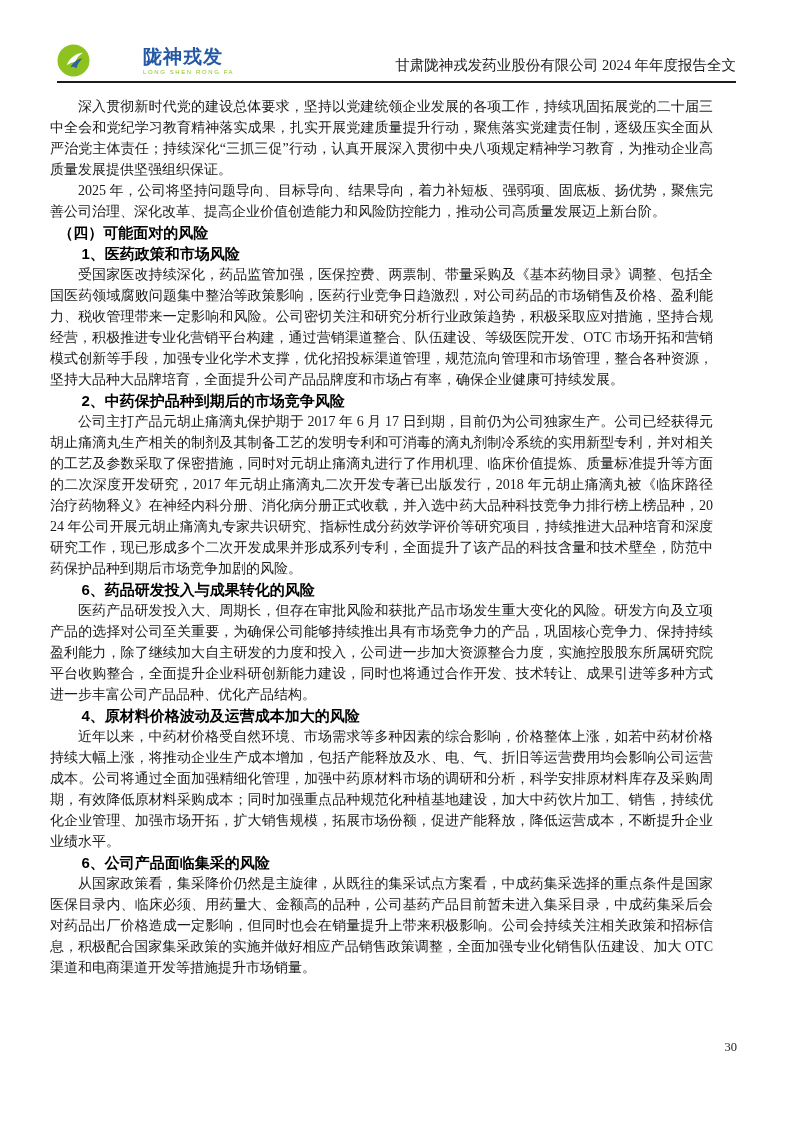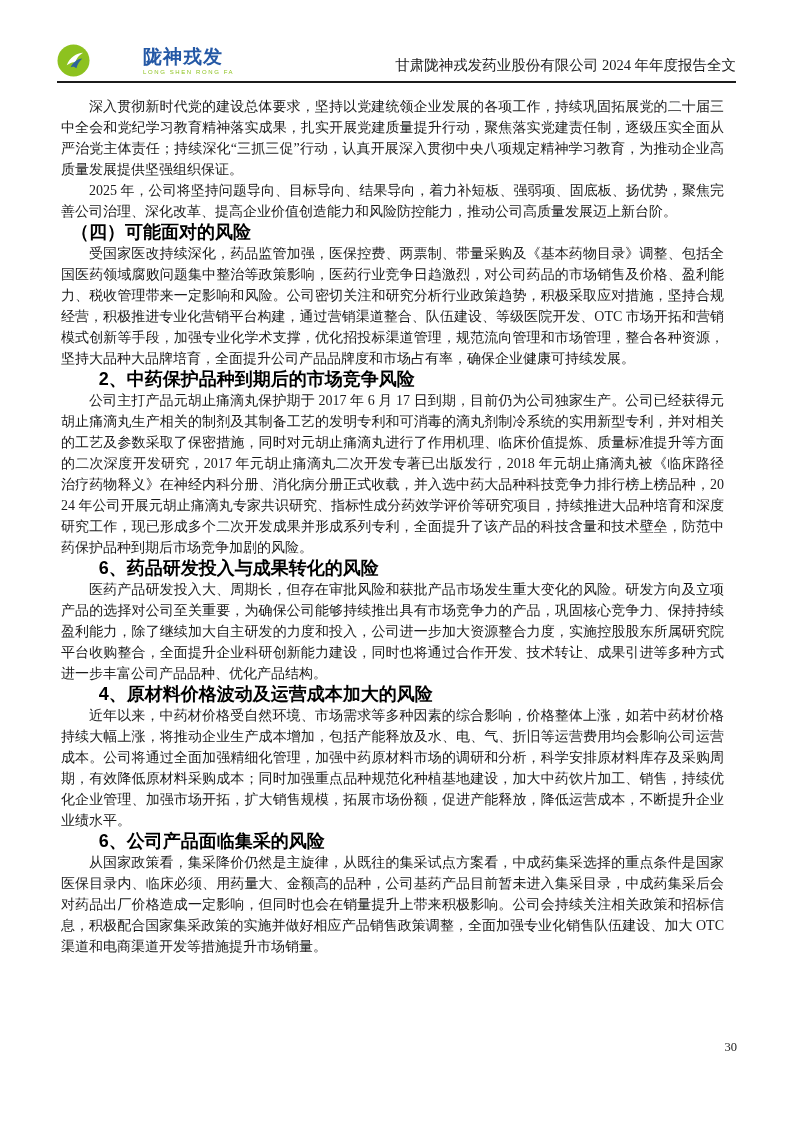--- a/index.html
+++ b/index.html
@@ -48,34 +48,34 @@
   }
   .report-title {
     font-size: 14.5px;
     padding-bottom: 2px;
     white-space: nowrap;
   }
   
   .content {
     position: absolute;
     top: 96px;
-    left: 61px;
+    left: 50px;
     width: 663px;
   }
   .para {
     font-size: 14px;
     line-height: 21px;
     text-align: justify;
     text-indent: 2em;
     word-break: break-all;
   }
   .hsub, .hnum {
     font-family: "Liberation Sans", sans-serif;
     font-weight: bold;
-    font-size: 18px;
+    font-size: 15px;
     line-height: 21px;
     color: #000;
   }
   .hsub { text-indent: 0.55em; }
   .hnum { text-indent: 2.1em; }
   .section-title {
     font-family: "Liberation Sans", sans-serif;
     font-weight: bold;
     font-size: 17.5px;
     line-height: 24px;
@@ -114,20 +114,21 @@
       <div class="report-title">甘肃陇神戎发药业股份有限公司 2024 年年度报告全文</div>
     </div>
   </div>
 
   <div class="content">
     <p class="para">深入贯彻新时代党的建设总体要求，坚持以党建统领企业发展的各项工作，持续巩固拓展党的二十届三中全会和党纪学习教育精神落实成果，扎实开展党建质量提升行动，聚焦落实党建责任制，逐级压实全面从严治党主体责任；持续深化“三抓三促”行动，认真开展深入贯彻中央八项规定精神学习教育，为推动企业高质量发展提供坚强组织保证。</p>
     <p class="para">2025 年，公司将坚持问题导向、目标导向、结果导向，着力补短板、强弱项、固底板、扬优势，聚焦完善公司治理、深化改革、提高企业价值创造能力和风险防控能力，推动公司高质量发展迈上新台阶。</p>
 
     <div class="hsub">（四）可能面对的风险</div>
 
+    <div class="hnum">1、医药政策和市场风险</div>
     <p class="para">受国家医改持续深化，药品监管加强，医保控费、两票制、带量采购及《基本药物目录》调整、包括全国医药领域腐败问题集中整治等政策影响，医药行业竞争日趋激烈，对公司药品的市场销售及价格、盈利能力、税收管理带来一定影响和风险。公司密切关注和研究分析行业政策趋势，积极采取应对措施，坚持合规经营，积极推进专业化营销平台构建，通过营销渠道整合、队伍建设、等级医院开发、OTC 市场开拓和营销模式创新等手段，加强专业化学术支撑，优化招投标渠道管理，规范流向管理和市场管理，整合各种资源，坚持大品种大品牌培育，全面提升公司产品品牌度和市场占有率，确保企业健康可持续发展。</p>
 
     <div class="hnum">2、中药保护品种到期后的市场竞争风险</div>
     <p class="para">公司主打产品元胡止痛滴丸保护期于 2017 年 6 月 17 日到期，目前仍为公司独家生产。公司已经获得元胡止痛滴丸生产相关的制剂及其制备工艺的发明专利和可消毒的滴丸剂制冷系统的实用新型专利，并对相关的工艺及参数采取了保密措施，同时对元胡止痛滴丸进行了作用机理、临床价值提炼、质量标准提升等方面的二次深度开发研究，2017 年元胡止痛滴丸二次开发专著已出版发行，2018 年元胡止痛滴丸被《临床路径治疗药物释义》在神经内科分册、消化病分册正式收载，并入选中药大品种科技竞争力排行榜上榜品种，2024 年公司开展元胡止痛滴丸专家共识研究、指标性成分药效学评价等研究项目，持续推进大品种培育和深度研究工作，现已形成多个二次开发成果并形成系列专利，全面提升了该产品的科技含量和技术壁垒，防范中药保护品种到期后市场竞争加剧的风险。</p>
 
     <div class="hnum">6、药品研发投入与成果转化的风险</div>
     <p class="para">医药产品研发投入大、周期长，但存在审批风险和获批产品市场发生重大变化的风险。研发方向及立项产品的选择对公司至关重要，为确保公司能够持续推出具有市场竞争力的产品，巩固核心竞争力、保持持续盈利能力，除了继续加大自主研发的力度和投入，公司进一步加大资源整合力度，实施控股股东所属研究院平台收购整合，全面提升企业科研创新能力建设，同时也将通过合作开发、技术转让、成果引进等多种方式进一步丰富公司产品品种、优化产品结构。</p>
 
     <div class="hnum">4、原材料价格波动及运营成本加大的风险</div>
     <p class="para">近年以来，中药材价格受自然环境、市场需求等多种因素的综合影响，价格整体上涨，如若中药材价格持续大幅上涨，将推动企业生产成本增加，包括产能释放及水、电、气、折旧等运营费用均会影响公司运营成本。公司将通过全面加强精细化管理，加强中药原材料市场的调研和分析，科学安排原材料库存及采购周期，有效降低原材料采购成本；同时加强重点品种规范化种植基地建设，加大中药饮片加工、销售，持续优化企业管理、加强市场开拓，扩大销售规模，拓展市场份额，促进产能释放，降低运营成本，不断提升企业业绩水平。</p>

